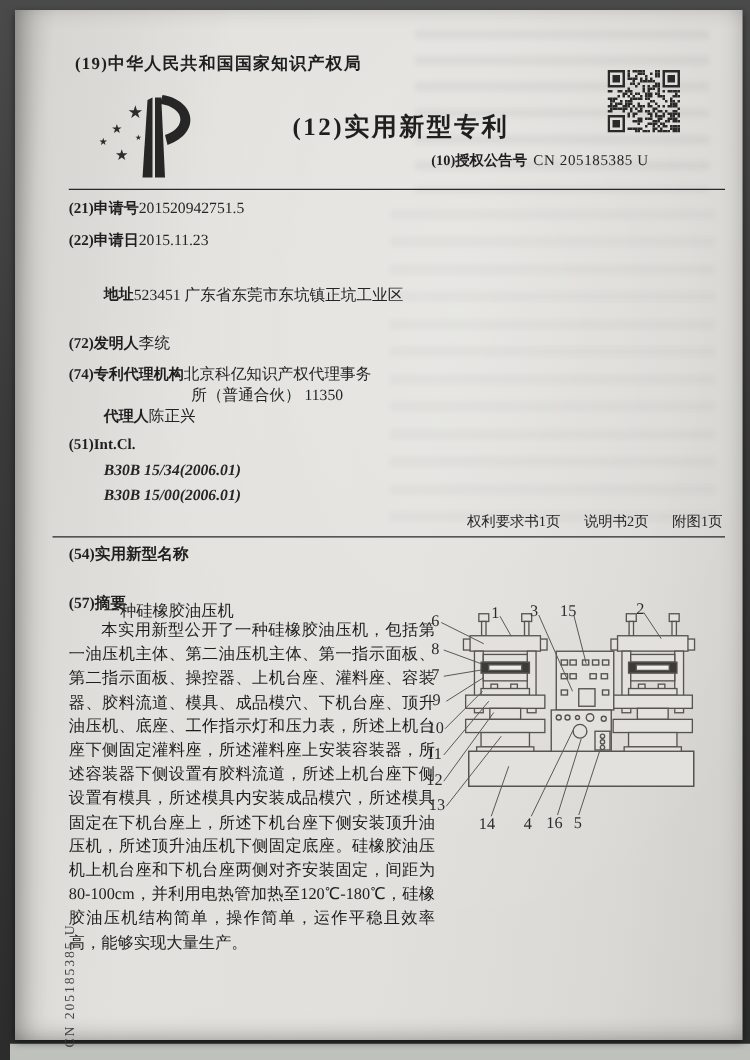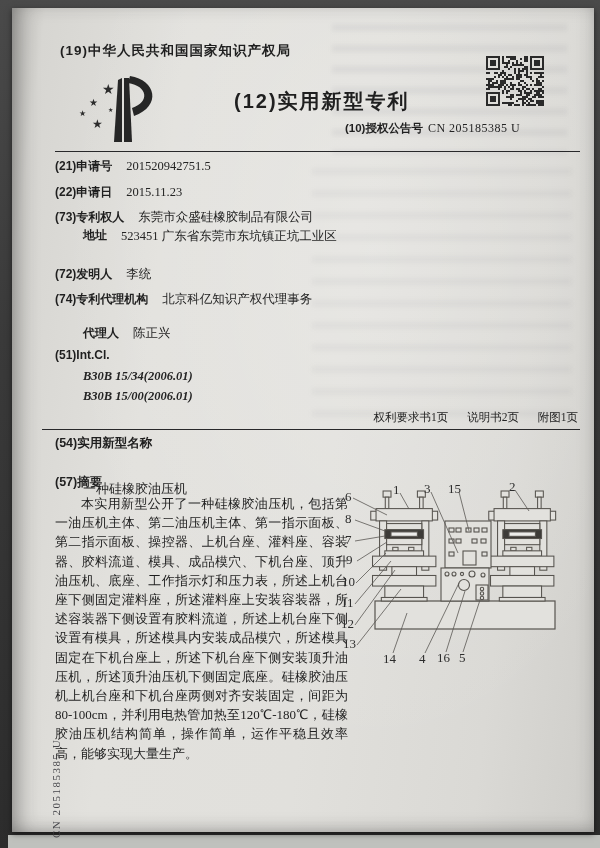--- a/index.html
+++ b/index.html
@@ -15,31 +15,31 @@
       radial-gradient(ellipse at 62% 30%, rgba(255,255,255,0.22), rgba(255,255,255,0) 62%),
       linear-gradient(97deg,#c3c2be 0%,#d7d6d2 5%,#e2e1dd 26%,#e1e0dc 55%,#dad9d5 82%,#cfceca 100%);
     box-shadow:inset 14px 0 22px -10px rgba(30,30,30,0.45), inset -6px -8px 18px -8px rgba(60,60,60,0.35), 0 2px 6px rgba(0,0,0,0.5);
   }
   .bleed{position:absolute;filter:blur(2px);pointer-events:none;}
   .bleed.b1{left:320px;top:16px;width:235px;height:130px;
     background:repeating-linear-gradient(180deg,rgba(105,105,115,0.08) 0 7px,transparent 7px 21px);}
   .bleed.b2{left:300px;top:160px;width:260px;height:250px;
     background:repeating-linear-gradient(180deg,rgba(105,105,115,0.05) 0 7px,transparent 7px 22px);}
   .abs{position:absolute;}
-  .lbl{font-family:Liberation Sans, sans-serif;font-weight:bold;color:#1f1f1f;}
+  .lbl{font-family:Liberation Serif, serif;font-weight:bold;color:#1f1f1f;}
   .val{font-family:"Liberation Serif", serif;color:#242424;}
   .office{left:48px;top:34px;font-size:13.5px;letter-spacing:1px;}
   .doc-type{left:222px;top:80px;font-size:20px;letter-spacing:2px;}
   .pub-row{font-size:11.5px;white-space:nowrap;}
   .pub-row .val{font-size:12px;letter-spacing:0.5px;margin-left:5px;}
   .hr{position:absolute;height:0;border-top:1.6px solid #28282a;}
   .hr1{left:43px;width:525px;top:143px;}
   .hr2{left:30px;width:538px;top:421px;}
   .bib-row{font-size:12px;white-space:nowrap;}
-  .bib-row .val{font-size:12.5px;margin-left:14px;}
+  .bib-row .val{font-size:12.5px;margin-left:0;}
   .addr-val{display:inline-block;width:216px;white-space:normal;vertical-align:top;line-height:18px;}
   .italic-cl{font-style:italic;font-weight:bold;font-size:12.5px;color:#242424;}
   .pages-line{top:402px;right:16px;font-size:11.5px;color:#242424;}
   .pages-line span{margin-left:16px;}
   .sec-label{font-size:12.5px;}
   .abstract{left:43px;top:486px;width:293px;font-size:13px;line-height:19.2px;color:#1e1e1e;
     text-align:justify;text-indent:2em;text-justify:inter-character;font-family:Liberation Serif, serif;}
   .side-code{left:38px;top:830px;transform:rotate(-90deg);transform-origin:0 0;
     font-size:11px;letter-spacing:1.5px;color:#45454a;white-space:nowrap;width:120px;}
   svg text{font-family:"Liberation Serif", serif;fill:#2c2c2c;}
@@ -358,31 +358,31 @@
   </div>
 
   <div class="hr hr1"></div>
 
   <div class="abs bib-row" style="left:43px;top:150px;">
     <span class="lbl">(21)申请号</span><span class="val">201520942751.5</span>
   </div>
   <div class="abs bib-row" style="left:43px;top:176px;">
     <span class="lbl">(22)申请日</span><span class="val">2015.11.23</span>
   </div>
-  <div class="abs bib-row" style="left:43px;top:201px;">
-    <span class="lbl">(73)专利权人</span><span class="val">东莞市众盛硅橡胶制品有限公司</span>
-  </div>
   <div class="abs bib-row" style="left:71px;top:219px;">
     <span class="lbl">地址</span><span class="val addr-val">523451 广东省东莞市东坑镇正坑工业区</span>
   </div>
   <div class="abs bib-row" style="left:43px;top:258px;">
     <span class="lbl">(72)发明人</span><span class="val">李统</span>
   </div>
   <div class="abs bib-row" style="left:43px;top:283px;">
     <span class="lbl">(74)专利代理机构</span><span class="val">北京科亿知识产权代理事务</span>
+  </div>
+  <div class="abs bib-row" style="left:141px;top:300px;">
+    <span class="val">所（普通合伙） 11350</span>
   </div>
   <div class="abs bib-row" style="left:71px;top:317px;">
     <span class="lbl">代理人</span><span class="val">陈正兴</span>
   </div>
   <div class="abs bib-row" style="left:43px;top:340px;">
     <span class="lbl">(51)Int.Cl.</span>
   </div>
   <div class="abs italic-cl" style="left:71px;top:361px;">B30B 15/34(2006.01)</div>
   <div class="abs italic-cl" style="left:71px;top:381px;">B30B 15/00(2006.01)</div>
 

